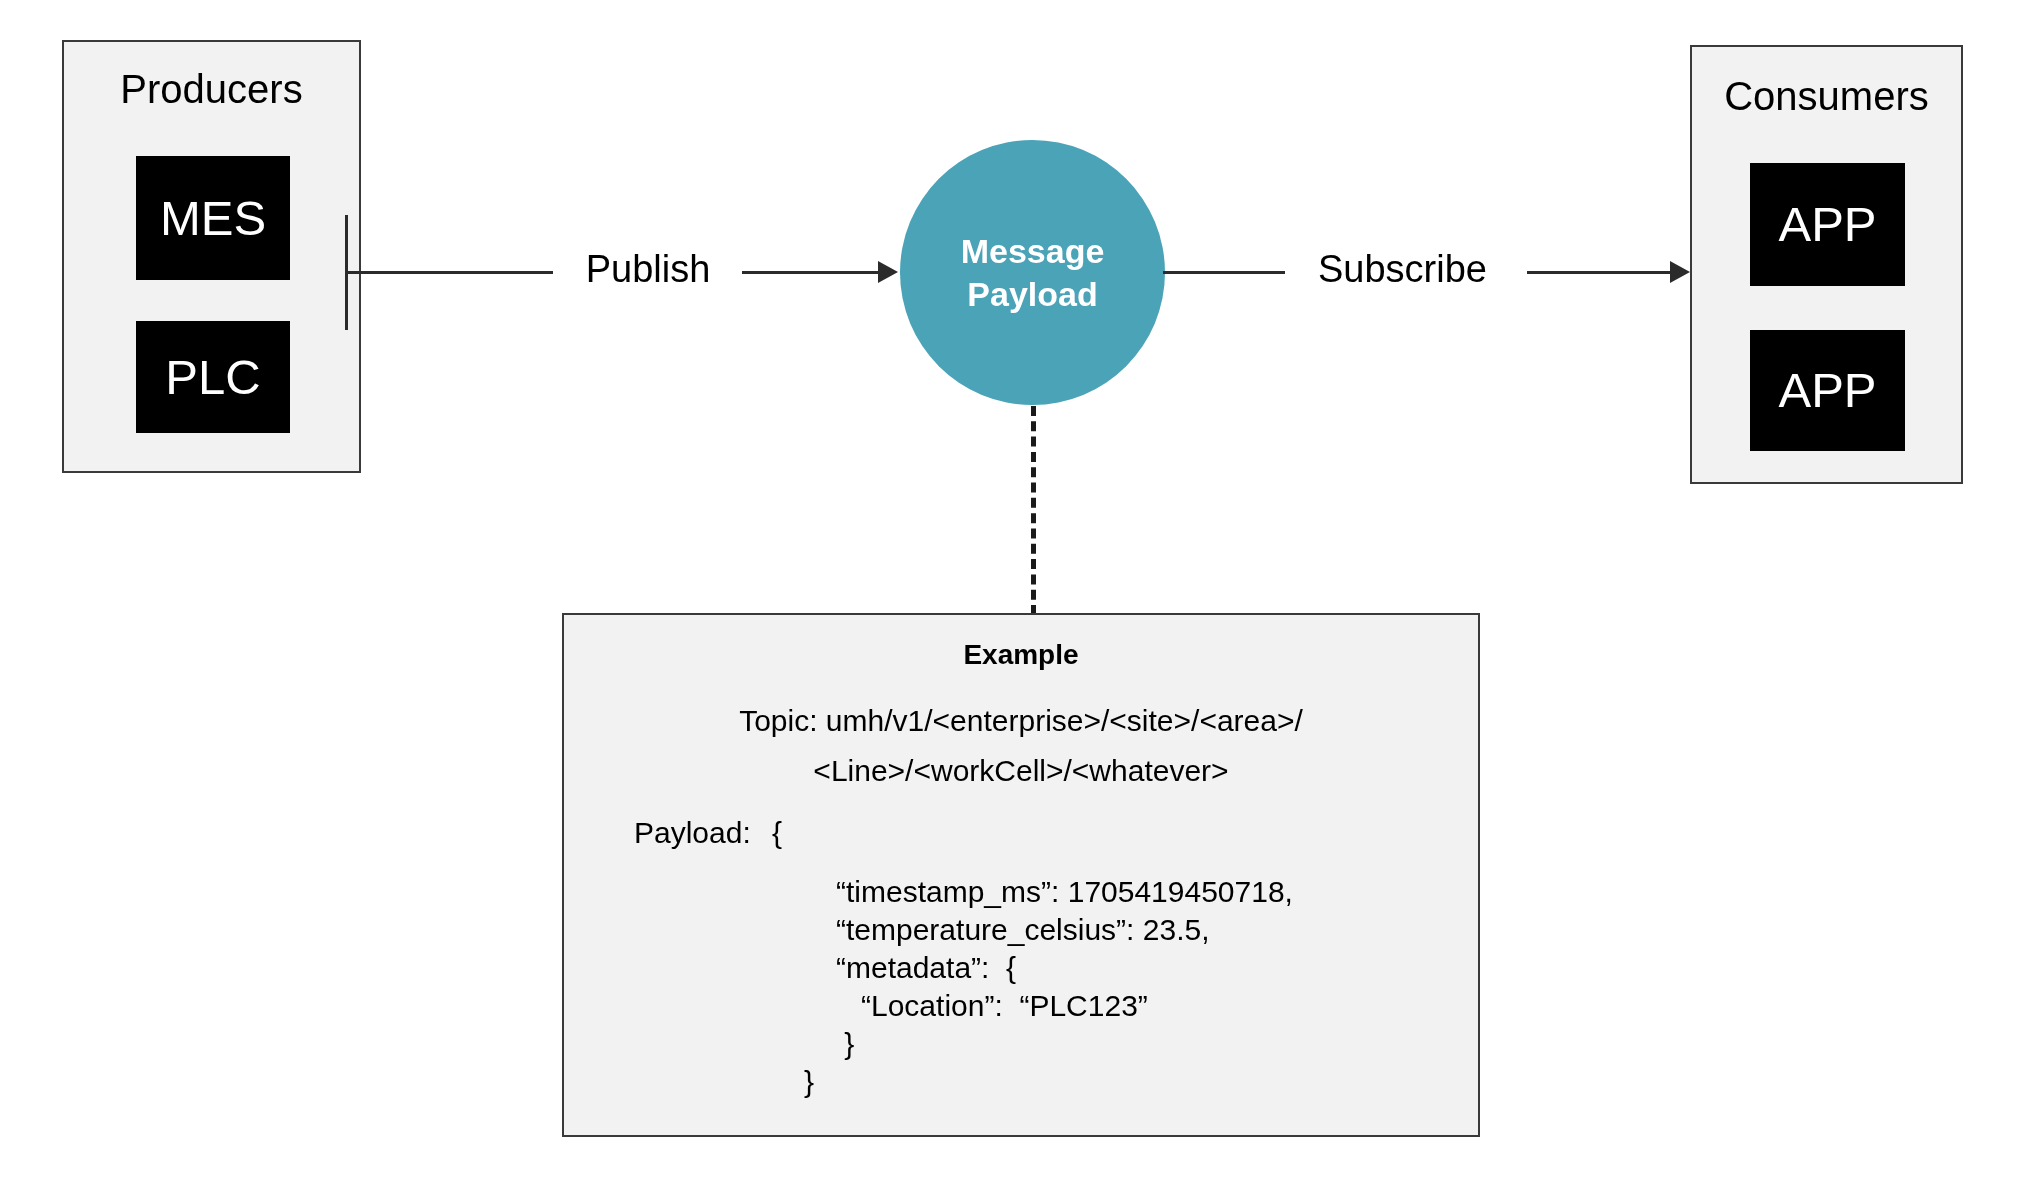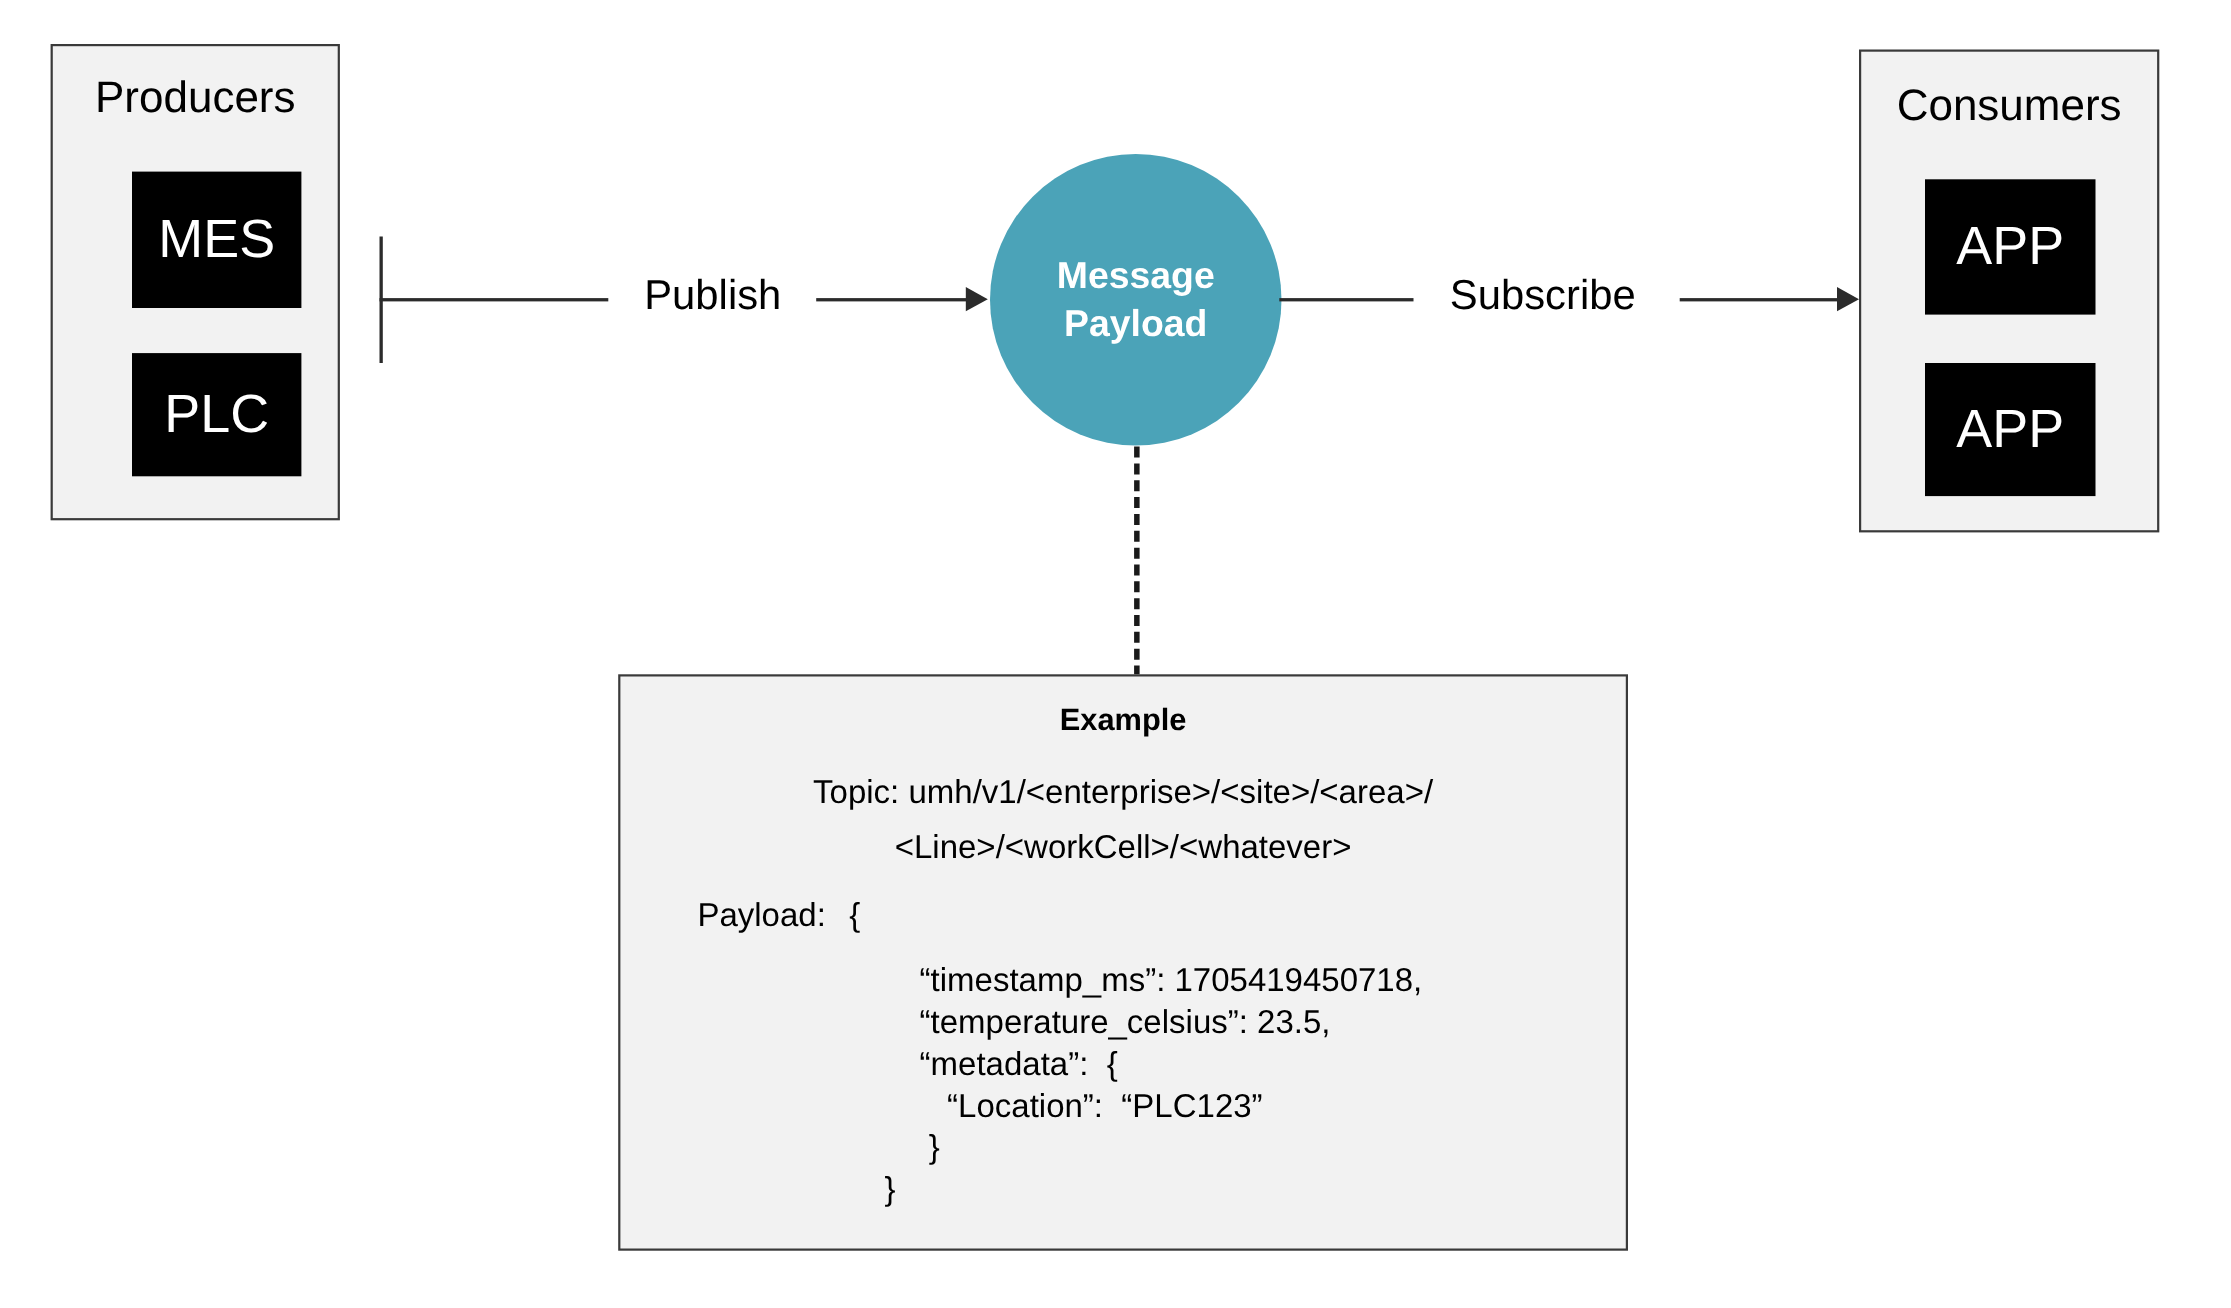--- a/index.html
+++ b/index.html
@@ -137,21 +137,21 @@
     line-height: 1;
     white-space: pre;
     color: #000000;
   }
 </style>
 </head>
 <body>
 
 <div id="canvas">
 
-  <div class="group-box" style="left:46px; top:40px; width:263px; height:433px;">
+  <div class="group-box" style="left:62px; top:40px; width:299px; height:433px;">
     <div class="group-title" style="top:26px;">Producers</div>
     <div class="node-chip" style="left:72px; top:114px; width:154px; height:124px;">MES</div>
     <div class="node-chip" style="left:72px; top:279px; width:154px; height:112px;">PLC</div>
   </div>
 
   <div class="v-line" style="left:345px; top:215px; height:115px;"></div>
   <div class="h-line" style="left:345px; top:271px; width:208px;"></div>
   <div class="edge-label" style="left:553px; top:250px; width:190px; text-align:center;">Publish</div>
   <div class="h-line" style="left:742px; top:271px; width:140px;"></div>
   <div class="arrow-head" style="left:878px; top:261px;"></div>

